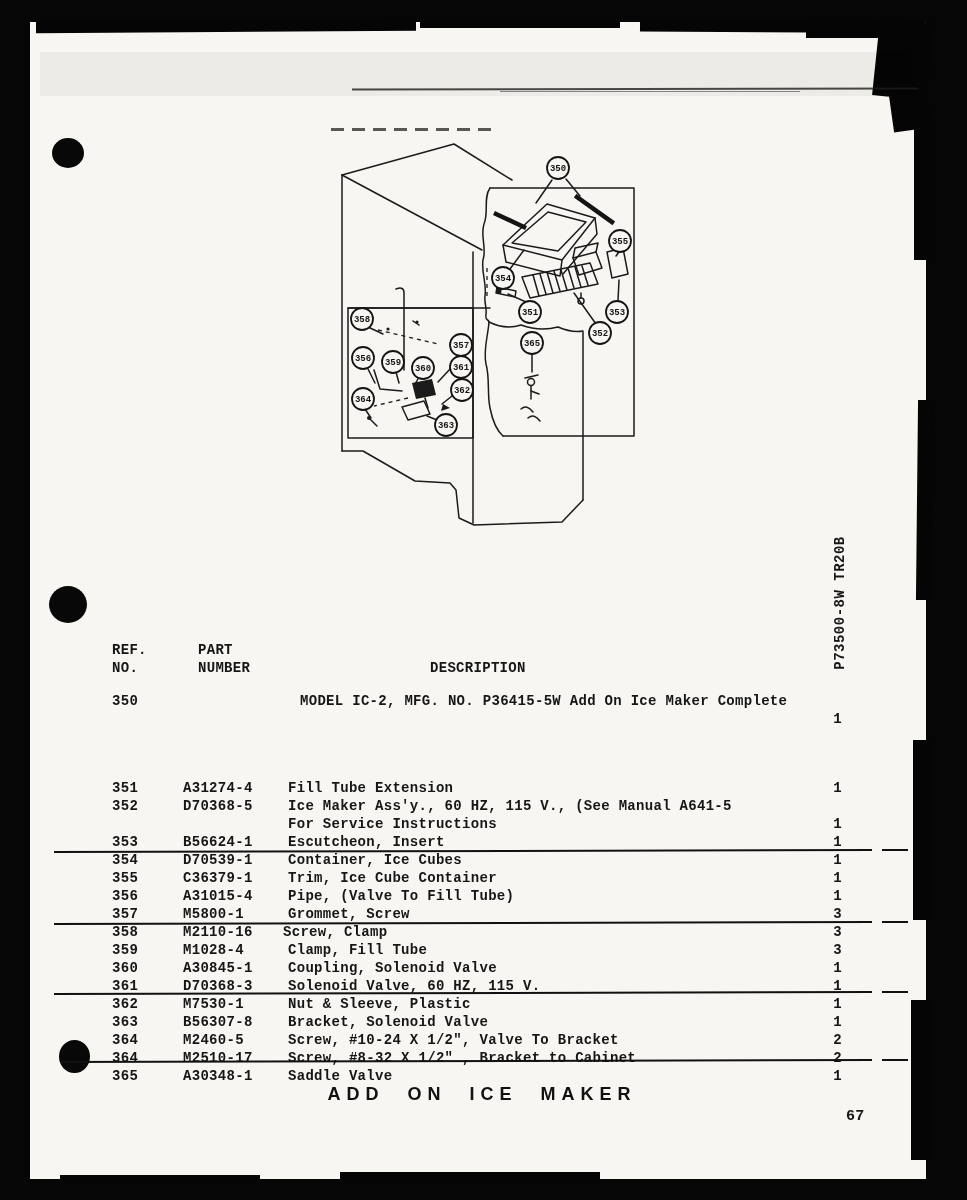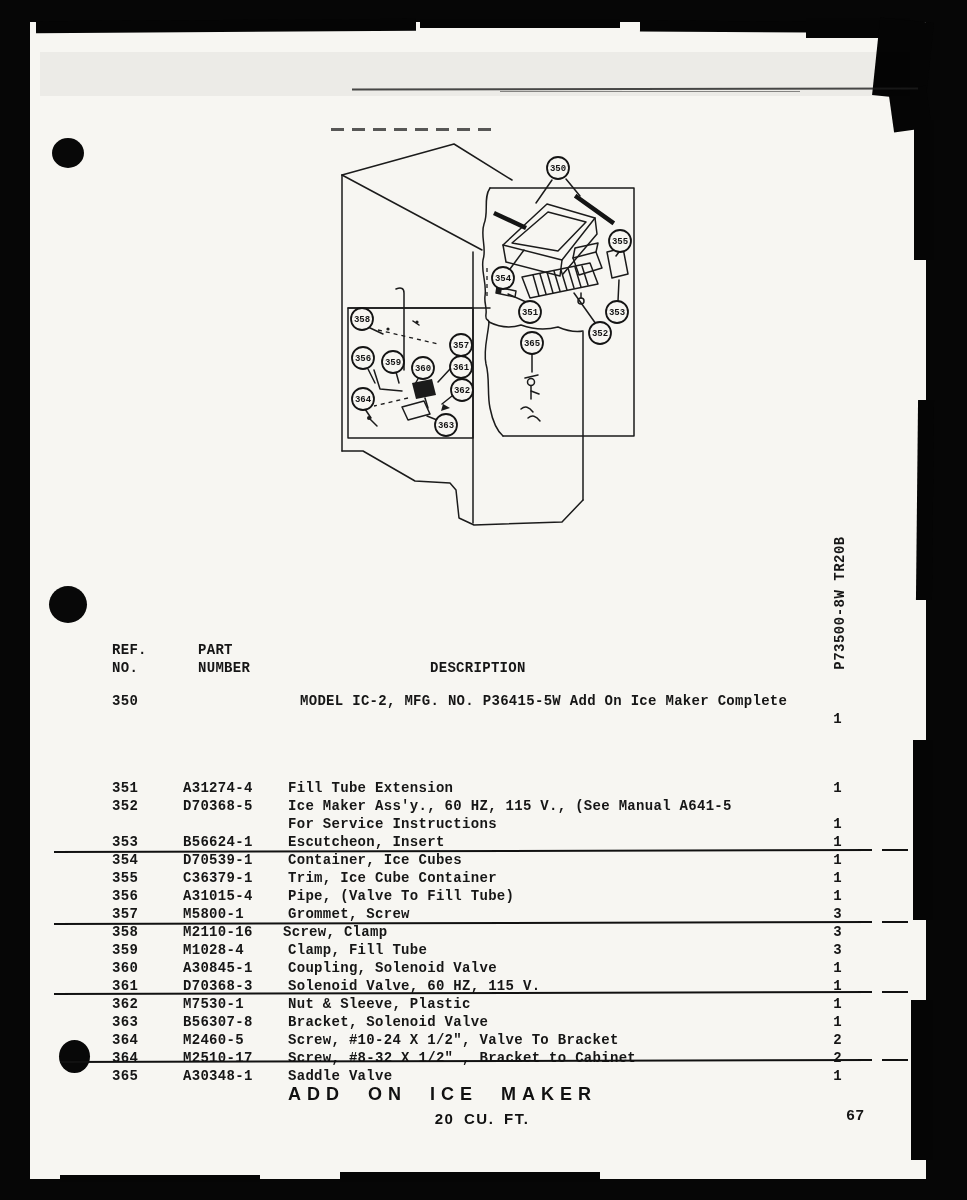--- a/index.html
+++ b/index.html
@@ -286,16 +286,15 @@
 
   <div class="hrule" style="left:54px;top:850px;width:818px;"></div>
   <div class="hdash" style="left:882px;top:849px;width:26px;"></div>
   <div class="hrule" style="left:54px;top:922px;width:818px;"></div>
   <div class="hdash" style="left:882px;top:921px;width:26px;"></div>
   <div class="hrule" style="left:54px;top:992px;width:818px;"></div>
   <div class="hdash" style="left:882px;top:991px;width:26px;"></div>
   <div class="hrule" style="left:60px;top:1060px;width:812px;"></div>
   <div class="hdash" style="left:882px;top:1059px;width:26px;"></div>
 
-  <div id="footer-title" class="abs" style="left:288px;top:1084px;width:420px;text-align:left;">ADD ON ICE MAKER</div>
-  <div id="footer-sub" class="abs" style="left:272px;top:1110px;width:420px;text-align:center;">20 CU. FT.</div>
+  <div id="footer-title" class="abs" style="left:272px;top:1084px;width:420px;text-align:center;">ADD ON ICE MAKER</div>
   <div class="mono abs" style="left:846px;top:1108px;font-size:15px;">67</div>
 </div>
 
 </body></html>

